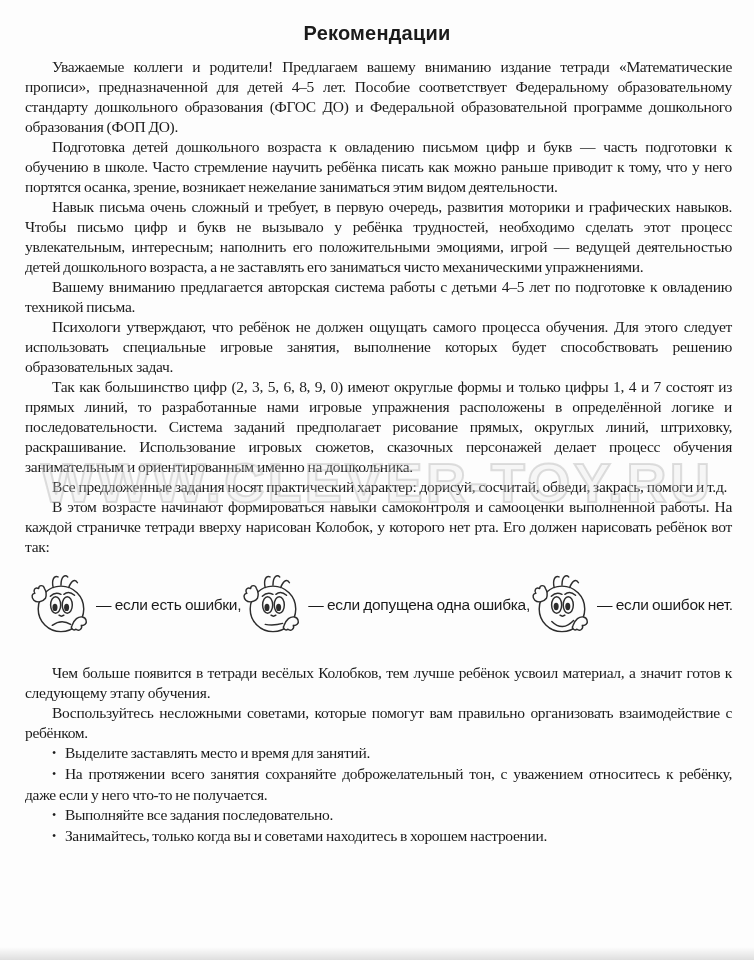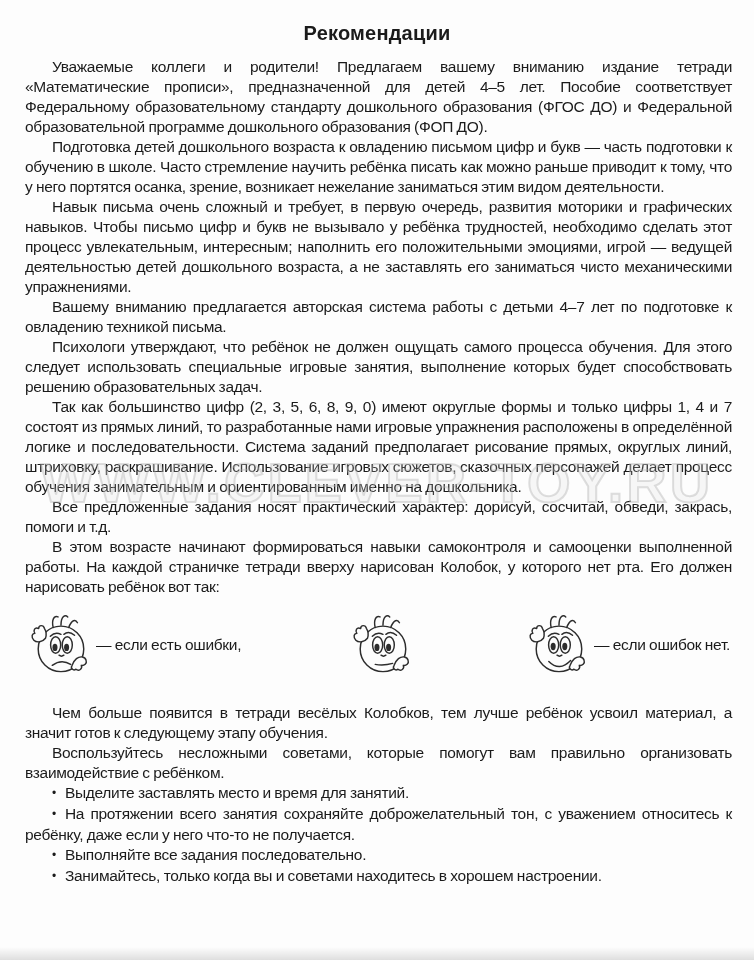--- a/index.html
+++ b/index.html
@@ -25,21 +25,21 @@
   .content {
     position:relative;
     z-index:2;
     margin:12px 22px 0 25px;
     font-size:15.5px;
     line-height:20px;
     text-align:justify;
     letter-spacing:-0.3px;
     word-spacing:-0.5px;
   }
-  .content p { text-indent:27px; margin:0; }
+  .content p { text-indent:27px; margin:0;font-family:Liberation Serif, serif; }
   .bullet .bullet-dot {
     font-size:12px;
     padding-right:9px;
     position:relative; top:-1px;
   }
   
   .faces-row {
     display:flex;
     align-items:flex-start;
     justify-content:space-between;
@@ -81,21 +81,21 @@
 
   <div class="page-title">Рекомендации</div>
 
   <div class="watermark">WWW.CLEVER-TOY.RU</div>
 
   <div class="content">
 
     <p>Уважаемые коллеги и родители! Предлагаем вашему вниманию издание тетради «Математические прописи», предназначенной для детей 4–5 лет. Пособие соответствует Федеральному образовательному стандарту дошкольного образования (ФГОС ДО) и Федеральной образовательной программе дошкольного образования (ФОП ДО).</p>
     <p>Подготовка детей дошкольного возраста к овладению письмом цифр и букв — часть подготовки к обучению в школе. Часто стремление научить ребёнка писать как можно раньше приводит к тому, что у него портятся осанка, зрение, возникает нежелание заниматься этим видом деятельности.</p>
     <p>Навык письма очень сложный и требует, в первую очередь, развития моторики и графических навыков. Чтобы письмо цифр и букв не вызывало у ребёнка трудностей, необходимо сделать этот процесс увлекательным, интересным; наполнить его положительными эмоциями, игрой — ведущей деятельностью детей дошкольного возраста, а не заставлять его заниматься чисто механическими упражнениями.</p>
-    <p>Вашему вниманию предлагается авторская система работы с детьми 4–7 лет по подготовке к овладению техникой письма.</p>
+    <p>Вашему вниманию предлагается авторская система работы с детьми 4–5 лет по подготовке к овладению техникой письма.</p>
     <p>Психологи утверждают, что ребёнок не должен ощущать самого процесса обучения. Для этого следует использовать специальные игровые занятия, выполнение которых будет способствовать решению образовательных задач.</p>
     <p>Так как большинство цифр (2, 3, 5, 6, 8, 9, 0) имеют округлые формы и только цифры 1, 4 и 7 состоят из прямых линий, то разработанные нами игровые упражнения расположены в определённой логике и последовательности. Система заданий предполагает рисование прямых, округлых линий, штриховку, раскрашивание. Использование игровых сюжетов, сказочных персонажей делает процесс обучения занимательным и ориентированным именно на дошкольника.</p>
     <p>Все предложенные задания носят практический характер: дорисуй, сосчитай, обведи, закрась, помоги и т.д.</p>
     <p>В этом возрасте начинают формироваться навыки самоконтроля и самооценки выполненной работы. На каждой страничке тетради вверху нарисован Колобок, у которого нет рта. Его должен нарисовать ребёнок вот так:</p>
 
     <div class="faces-row">
 
       <div class="face-item">
         <svg class="kolobok" width="62" height="68" viewBox="0 0 64 70" aria-hidden="true">
           <circle class="fillwhite" cx="33" cy="39" r="23.5"></circle>
@@ -126,20 +126,21 @@
           <path d="M36 24 Q41 20 47 25"></path>
           <ellipse class="fillwhite" cx="27.5" cy="35" rx="5.2" ry="8.5"></ellipse>
           <ellipse class="fillwhite" cx="39.5" cy="35" rx="5.2" ry="8.5"></ellipse>
           <ellipse class="pupil" cx="26.8" cy="37.5" rx="2.6" ry="3.8"></ellipse>
           <ellipse class="pupil" cx="38.8" cy="37.5" rx="2.6" ry="3.8"></ellipse>
           <path d="M31 45.5 Q33.5 47.5 36 45.5"></path>
           <path d="M25 55 Q34 56.5 43 54"></path>
           <path class="fillwhite" d="M17 28 C14 32 8 33 5 30 C2 27 3 23 6 23 C4 20 6 16 10 18 C10 14 15 14 16 18 C18 21 18 25 17 28 Z"></path>
           <path class="fillwhite" d="M49 49 C53 46 58 47 59 51 C60 54 57 56.5 54 56 C55.5 59.5 51.5 62.5 48.5 60 C45.5 62 42.5 59 44.5 56 C45.5 53.5 47 50.5 49 49 Z"></path>
         </svg>
+        <span class="face-caption">— если допущена одна ошибка,</span>
       </div>
 
       <div class="face-item">
         <svg class="kolobok" width="62" height="68" viewBox="0 0 64 70" aria-hidden="true">
           <circle class="fillwhite" cx="33" cy="39" r="23.5"></circle>
           <path d="M25 17 C23 9 26 4 30 6"></path>
           <path d="M33 14.5 C33 6 37 3 40 6"></path>
           <path d="M41 17 C44 9 48 8 50 12"></path>
           <path d="M22 26 Q27 21 33 24"></path>
           <path d="M36 24 Q41 20 47 25"></path>

